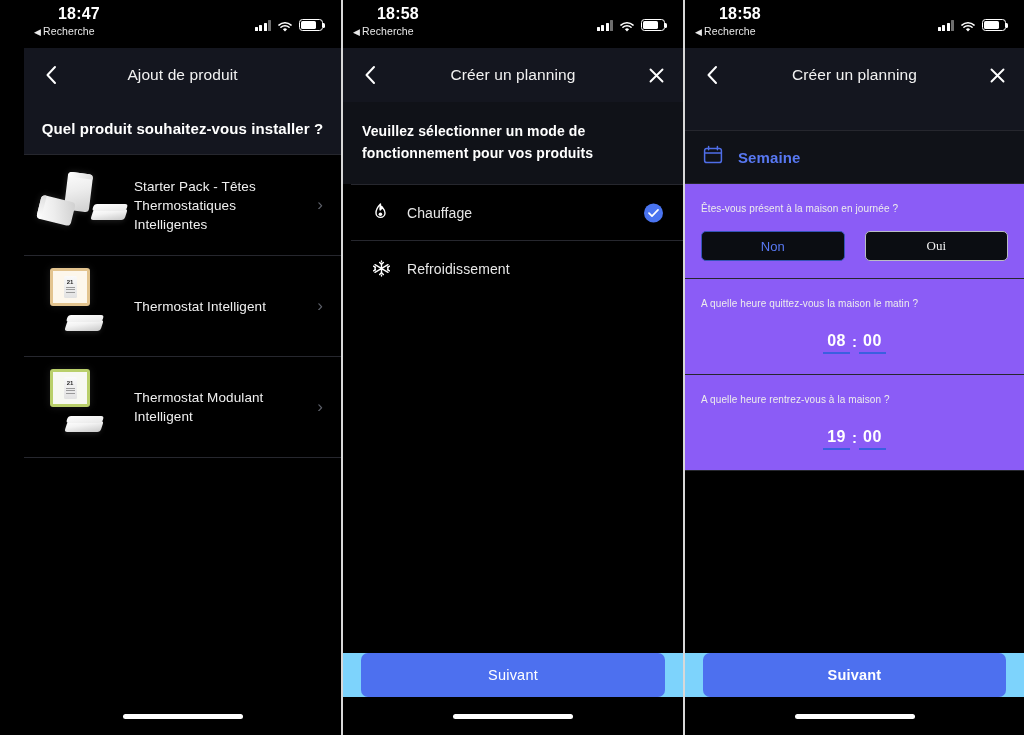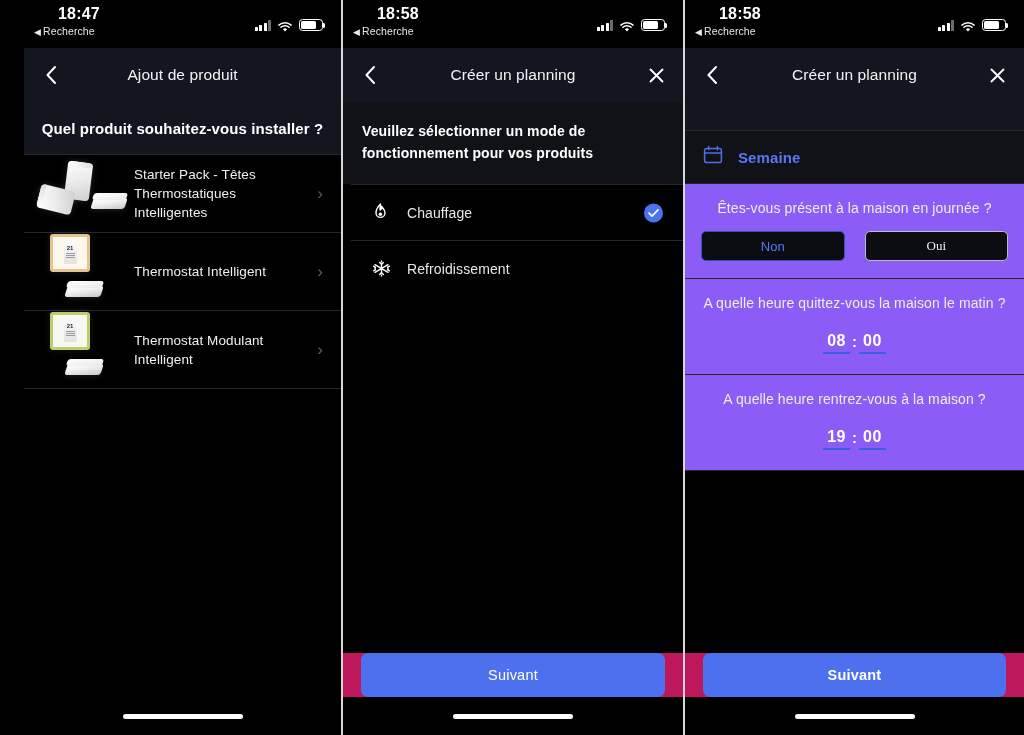--- a/index.html
+++ b/index.html
@@ -119,21 +119,21 @@
     display: flex;
     align-items: center;
     justify-content: center;
     color: #fff;
     font-size: 15px;
     font-weight: bold;
     letter-spacing: .1px;
   }
   .prod-list { border-top: 1px solid #26272e; }
   .prod-row {
-    height: 78px;
+    height: 101px;
     border-bottom: 1px solid #26272e;
     display: flex;
     align-items: center;
     position: relative;
     cursor: pointer;
     padding-left: 6px;
   }
   .prod-thumb {
     width: 104px; height: 92px;
     flex: 0 0 auto;
@@ -271,24 +271,23 @@
     font-weight: bold;
     margin-left: 15px;
     letter-spacing: .1px;
   }
   .q-block {
     padding: 16px 16px 0 16px;
     border-bottom: 1px solid #26272e;
   }
   .q-text {
     color: #ededed;
-    font-size: 14px;
+    font-size: 10px;
     letter-spacing: .1px;
     line-height: 17px;
-    text-align: center;
   }
   .yn-row {
     display: flex;
     gap: 20px;
     margin-top: 14px;
     padding-bottom: 17px;
   }
   .yn-btn {
     flex: 1 1 0;
     height: 30px;
@@ -317,21 +316,21 @@
     border-bottom: 2.5px solid #3b5fe0;
     padding: 0 4px 2px 4px;
     cursor: pointer;
   }
   .time-colon { color: #fff; font-size: 15px; font-weight: bold; padding-bottom: 4px; }
 
   
   .footer {
     flex: 0 0 auto;
     padding: 0 18px;
-    background: #be185d;
+    background: #7dd3fc;
   }
   .next-btn {
     height: 44px;
     background: #4d70ef;
     border-radius: 7px;
     display: flex;
     align-items: center;
     justify-content: center;
     color: #fff;
     font-size: 14.5px;

